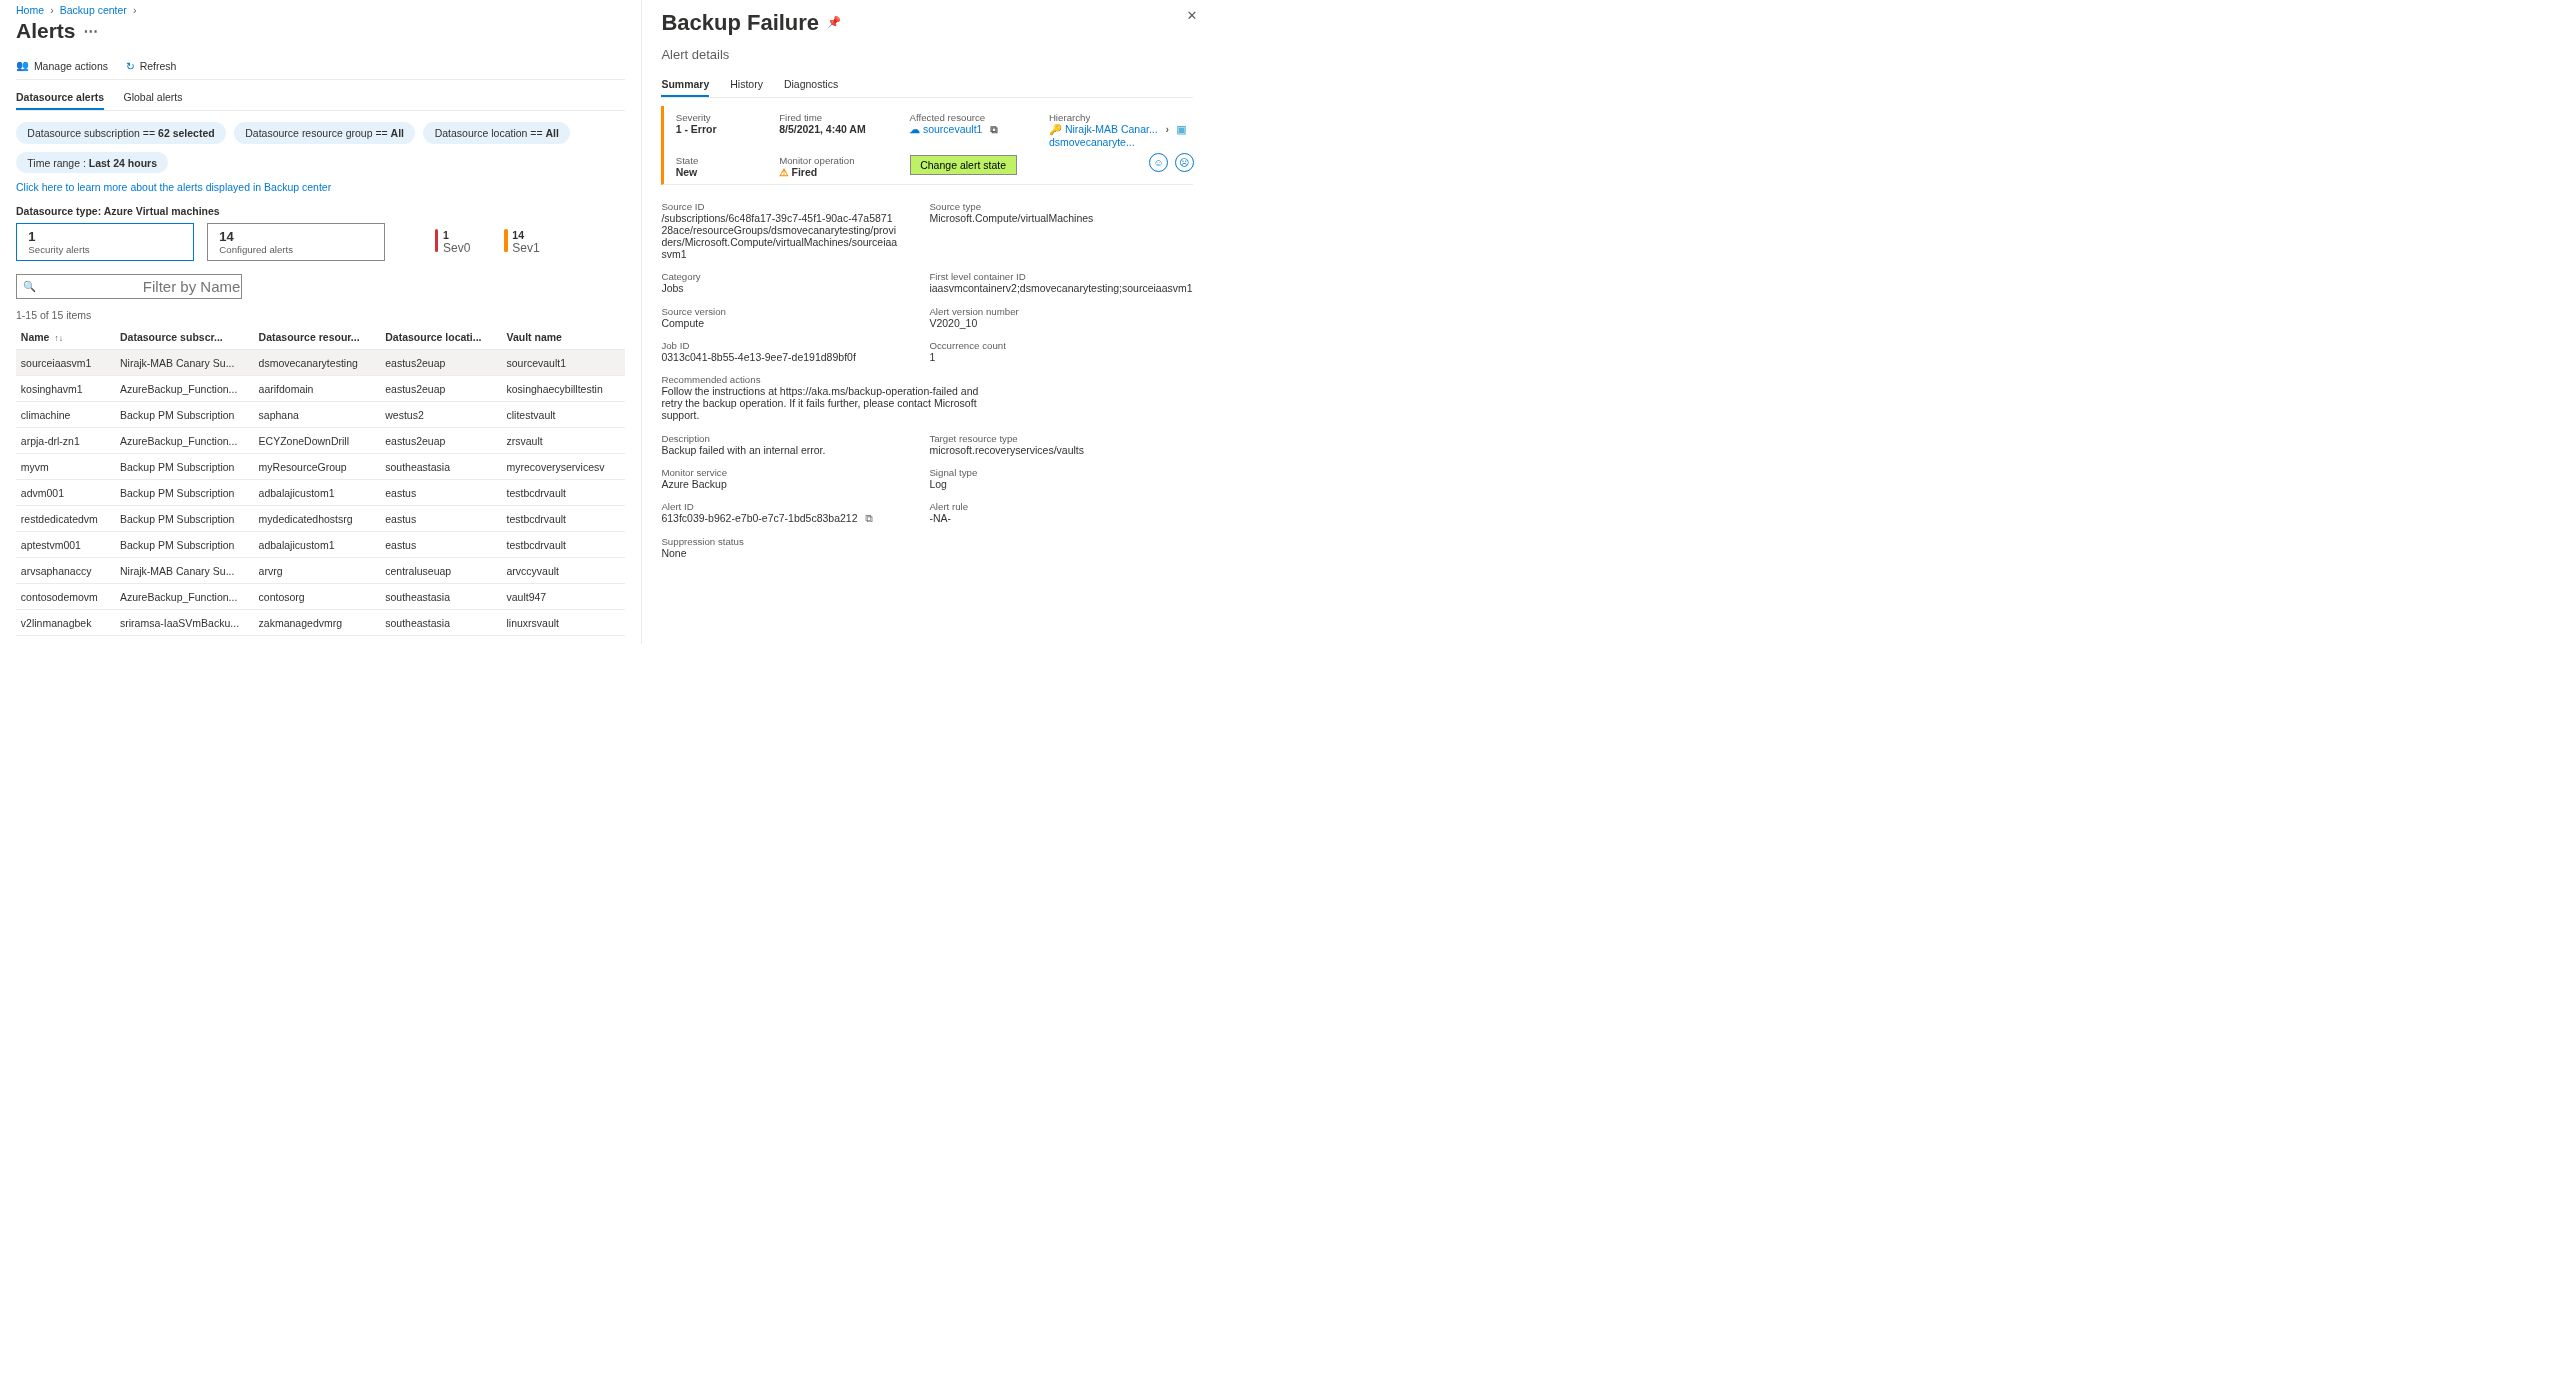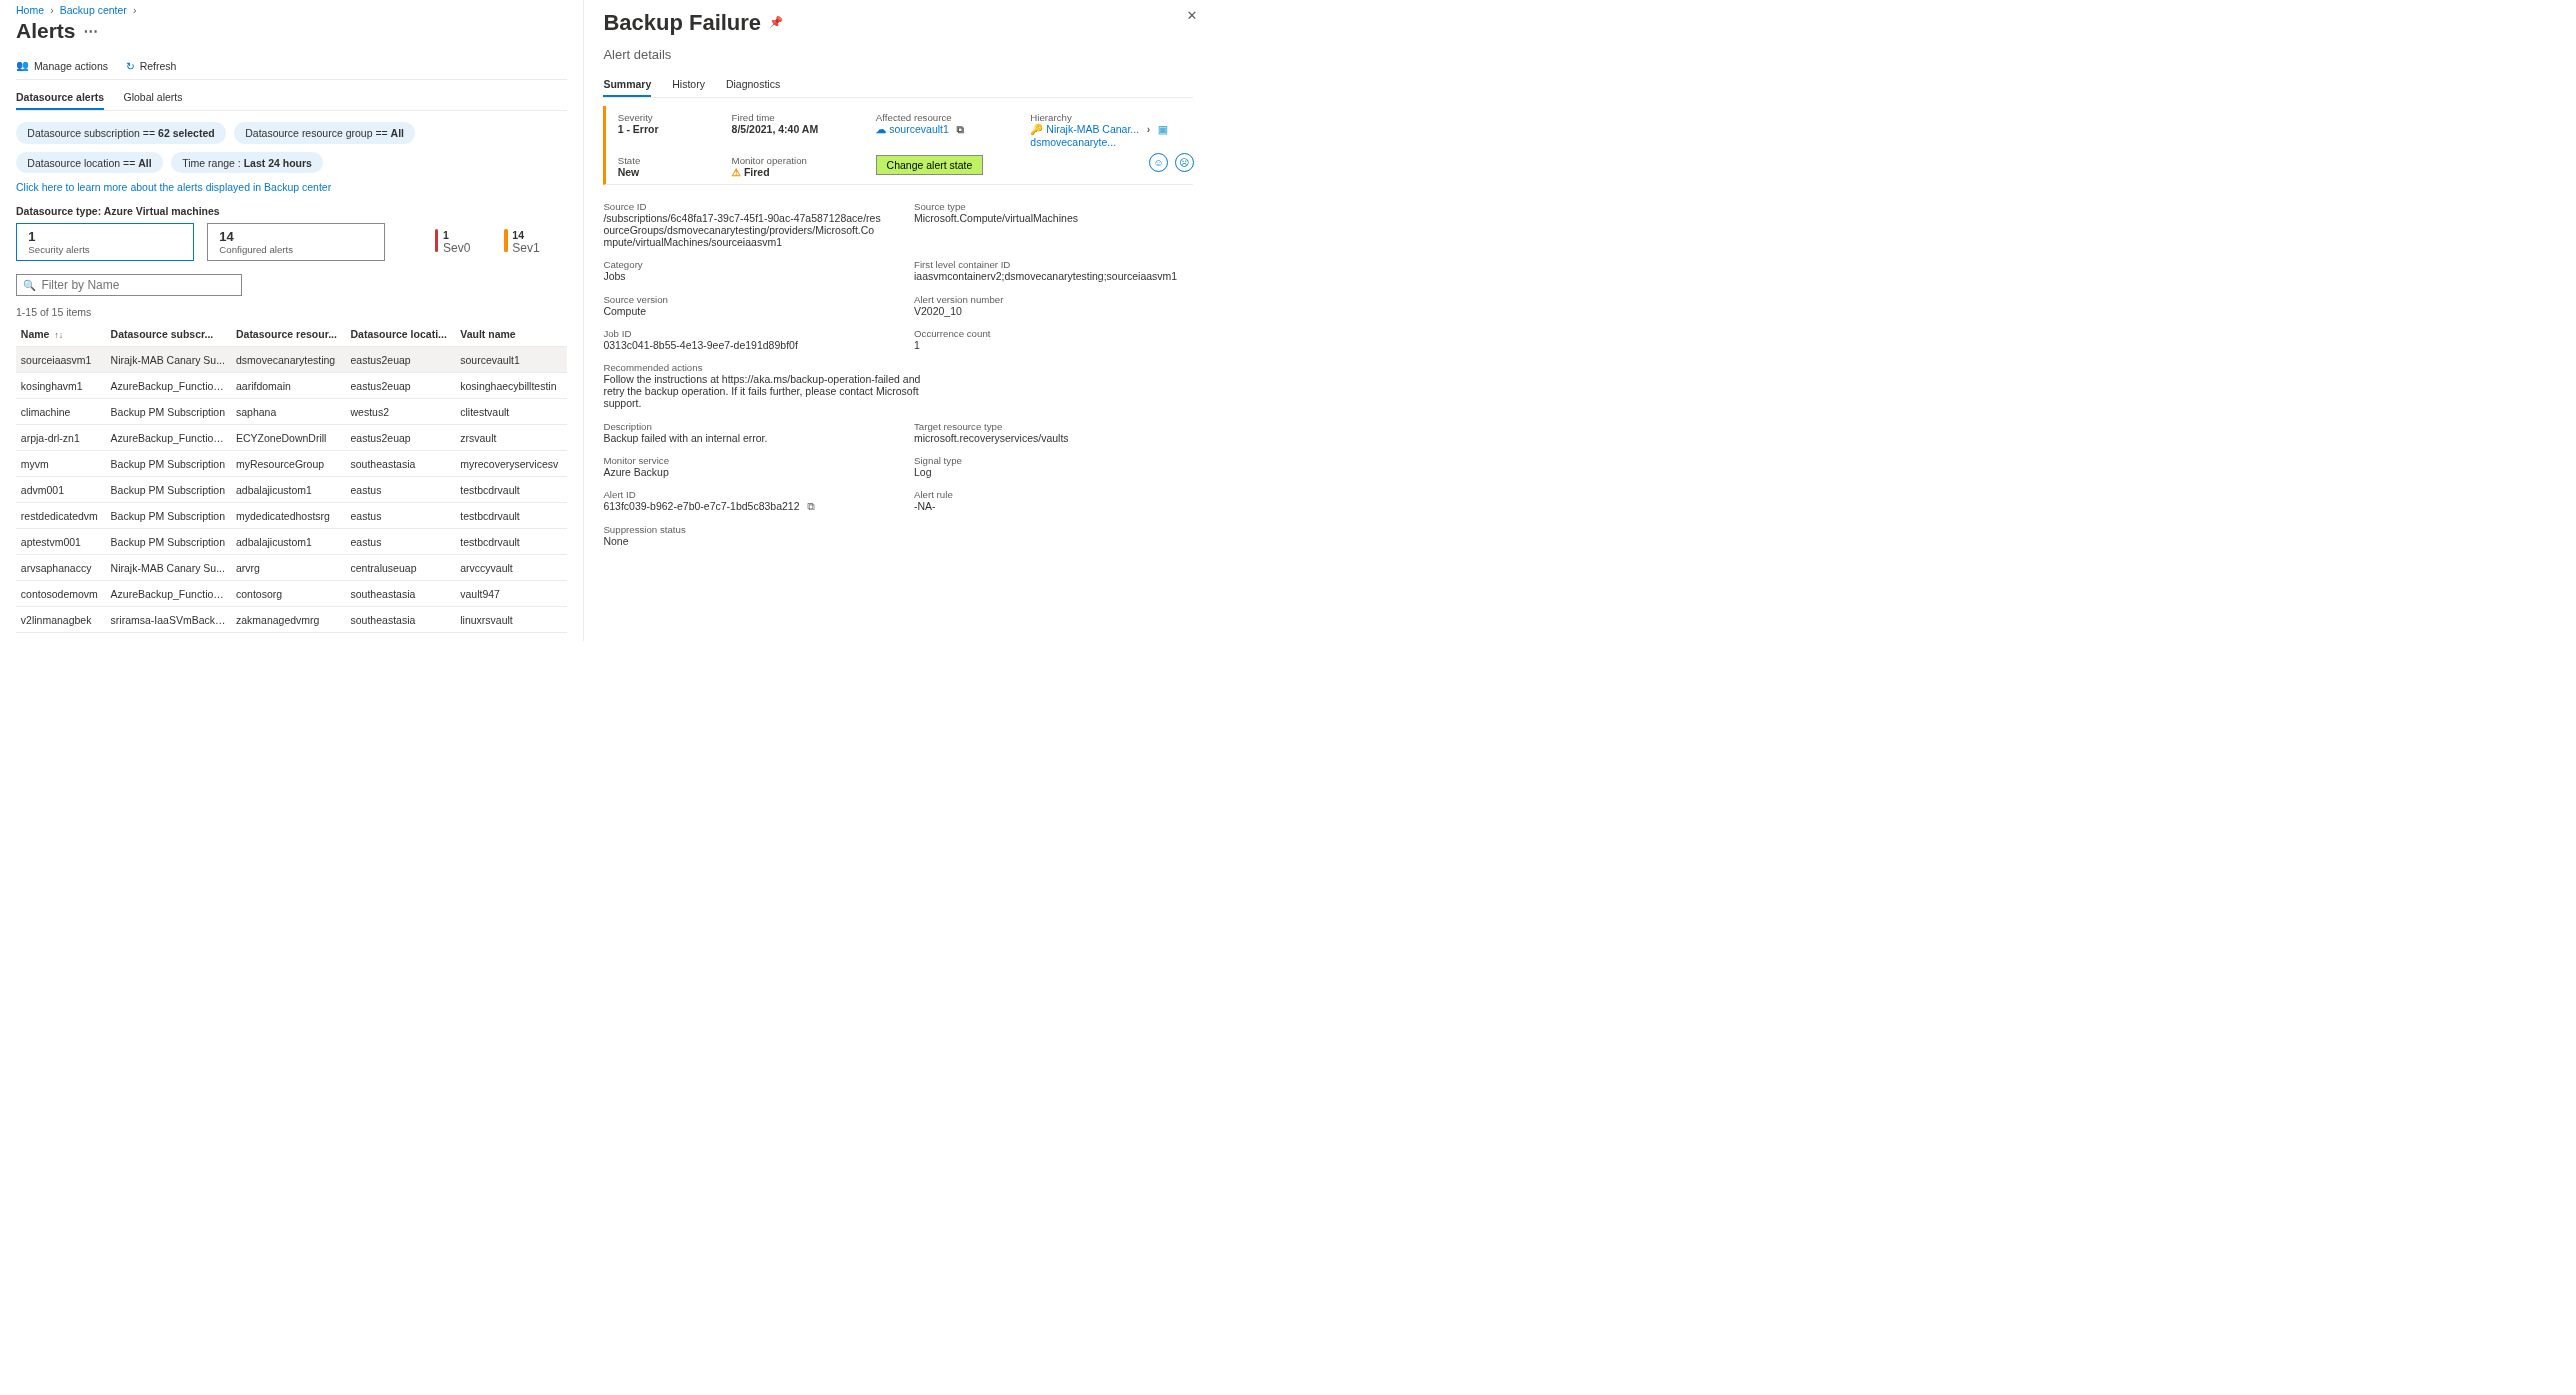--- a/index.html
+++ b/index.html
@@ -1,17 +1,17 @@
 <!DOCTYPE html>
 <html style="font-size:13px"><head>
 <meta charset="utf-8">
 <style>
 * { margin:0; padding:0; box-sizing:border-box; font-family:"Segoe UI",Arial,sans-serif; }
 body { background:#fff; color:#323130; font-size:10.5px; display:flex; width:1212px; }
-.left { width:584px; padding:4px 16px 8px 16px; border-right:0.8px solid #edebe9; }
+.left { width:642px; padding:4px 16px 8px 16px; border-right:0.8px solid #edebe9; }
 .right { flex:1; padding:9.7px 19.4px; position:relative; }
 .breadcrumb { font-size:10.5px; margin-bottom:3.2px; }
 .breadcrumb a { color:#0078d4; text-decoration:none; }
 .breadcrumb .chev { color:#605e5c; margin:0 3.2px; }
 h1.page-title { font-size:21px; font-weight:600; margin-bottom:9.7px; display:flex; align-items:center; gap:8px;}
 .page-title .more { color:#605e5c; font-size:14.5px; cursor:pointer; }
 .cmdbar { display:flex; gap:18px; align-items:center; padding:6.5px 0; border-bottom:0.8px solid #edebe9; margin-bottom:6.5px;}
 .cmdbar .cmd { display:flex; align-items:center; gap:4.8px; color:#323130; cursor:pointer; }
 .cmdbar .cmd .ic { color:#0078d4; }
 .tabs { display:flex; gap:19.4px; border-bottom:0.8px solid #edebe9; margin-bottom:11.3px;}
@@ -26,21 +26,21 @@
 .card { border:0.8px solid #8a8886; padding:4.8px 11.3px; min-width:178px; cursor:pointer;}
 .card.sel { border-color:#0078d4; }
 .card .num{font-size:13px; font-weight:600;}
 .card .lbl{font-size:9.7px; color:#605e5c;}
 .sev { display:flex; align-items:flex-start; gap:4.8px;}
 .sevbar { width:3.2px; height:22.6px; border-radius:1.6px;}
 .sevred{background:#d13438;} .sevor{background:#ff8c00;}
 .sev .num{font-weight:600;}
 .sev .lbl{font-size:12px; color:#605e5c;}
 .filter { display:flex; align-items:center; gap:4.8px; border:0.8px solid #8a8886; padding:3.2px 6.5px; width:226px; margin:9.7px 0;}
-.filter input{border:none; outline:none; flex:1; font-size:12px;}
+.filter input{border:none; outline:none; flex:1; font-size:15px;text-align:right;}
 .count{color:#605e5c; margin:3.2px 0;}
 table { width:100%; border-collapse:collapse; margin-top:3.2px;}
 th { text-align:left; font-weight:600; font-size:10.5px; padding:6.5px 4.8px; border-bottom:0.8px solid #edebe9;}
 td { padding:6.5px 4.8px; border-bottom:0.8px solid #edebe9; white-space:nowrap; overflow:hidden; text-overflow:ellipsis; max-width:121px;}
 tr.sel td{background:#f3f2f1;}
 .sort{color:#605e5c; font-size:9px; margin-left:4.8px;}
 .panel-title{font-size:22px; font-weight:700;}
 .panel-sub{font-size:13px; color:#605e5c; margin-bottom:11.3px;margin-top:11px;}
 .close{position:absolute; right:14.5px; top:8px; font-size:13px; cursor:pointer; color:#605e5c;}
 .pin{font-size:11.3px; margin-left:8px; cursor:pointer; color:#605e5c;}

